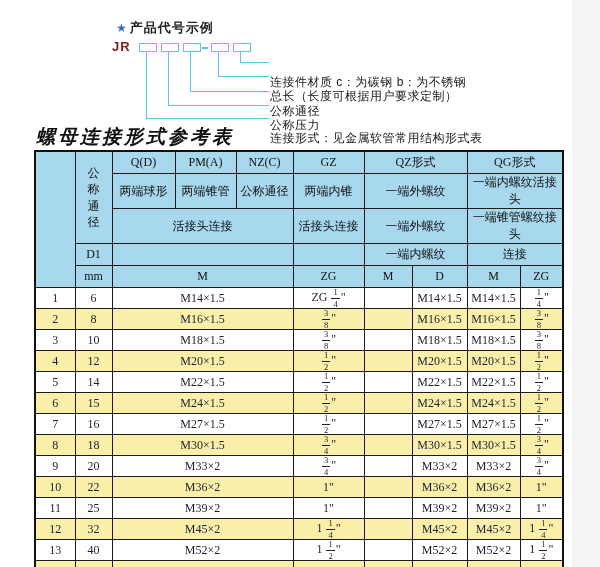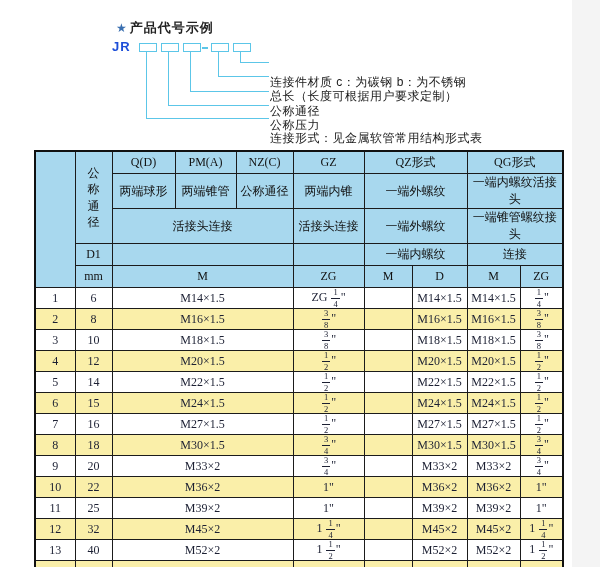--- a/index.html
+++ b/index.html
@@ -9,21 +9,21 @@
     --star:#3a6fb0;
     --border:#1b1b1b;
   }
   html,body{margin:0;padding:0;}
   body{background:#f4f4f4;font-family:"Liberation Sans","DejaVu Sans",sans-serif;}
   .page{position:relative;width:572px;height:567px;background:#ffffff;overflow:hidden;margin:0;}
 
   
   .diag-title{position:absolute;left:116px;top:19px;font-size:13px;font-weight:bold;color:#222;letter-spacing:1px;}
   .diag-title .star{color:var(--star);font-size:12px;margin-right:2px;}
-  .jr{position:absolute;left:112px;top:39px;font-size:13px;font-weight:bold;color:#1d4ed8;letter-spacing:1px;}
+  .jr{position:absolute;left:112px;top:39px;font-size:13px;font-weight:bold;color:#7f1d1d;letter-spacing:1px;}
   .code-box{position:absolute;top:43px;width:16px;height:7px;border:1.5px solid var(--diagram-line);background:#fff;}
   .code-dash{position:absolute;top:47px;width:6px;height:2px;background:var(--diagram-line);}
   .conn{position:absolute;border-left:1.5px solid var(--diagram-line);border-bottom:1.5px solid var(--diagram-line);}
   .diag-label{position:absolute;left:270px;font-size:12px;color:#1a1a1a;white-space:nowrap;letter-spacing:0.5px;margin-top:19px;}
 
   
   .table-title{position:absolute;left:36px;top:124px;font-size:19px;font-weight:bold;color:#111;
     font-family:"Liberation Serif","DejaVu Serif",serif;letter-spacing:3px;font-style:italic;}
 
   
@@ -64,20 +64,21 @@
     <div class="conn" style="left:168px;top:51px;width:100px;height:54px"></div>
     <div class="conn" style="left:146px;top:51px;width:122px;height:67px"></div>
 
     <div class="diag-label" style="top:55px">连接件材质  c：为碳钢  b：为不锈钢</div>
     <div class="diag-label" style="top:69px">总长（长度可根据用户要求定制）</div>
     <div class="diag-label" style="top:84px">公称通径</div>
     <div class="diag-label" style="top:98px">公称压力</div>
     <div class="diag-label" style="top:111px">连接形式：见金属软管常用结构形式表</div>
   </div>
 
+  <div class="table-title">螺母连接形式参考表</div>
 
   <table class="ref">
     <colgroup>
       <col style="width:40px">
         <col style="width:37px">
         <col style="width:63px">
         <col style="width:61px">
       <col style="width:57px">
         <col style="width:71px">
         <col style="width:48px">

